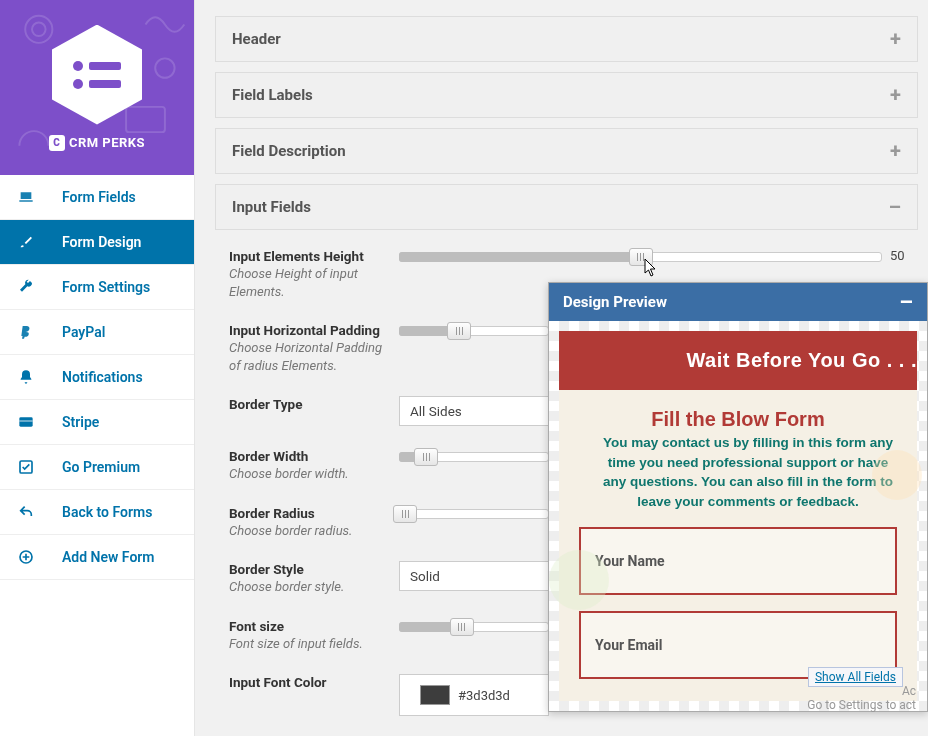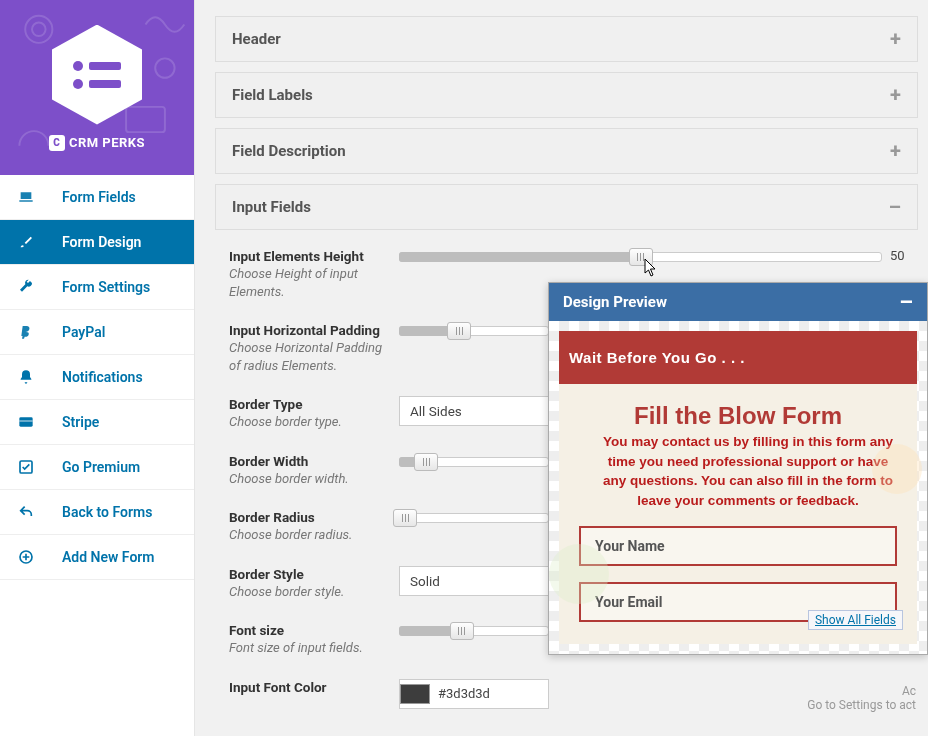--- a/index.html
+++ b/index.html
@@ -41,44 +41,44 @@
 .slider { flex: 1; height: 18px; position: relative; }
 .slider-track { position: absolute; top: 4px; left: 0; right: 0; height: 10px; background: #fff; border: 1px solid #ccc; border-radius: 3px; }
 .slider-fill { position: absolute; top: 4px; left: 0; height: 10px; background: #bdbdbd; border-radius: 3px 0 0 3px; }
 .slider-handle { position: absolute; top: 0; width: 24px; height: 18px; background: linear-gradient(#fefefe,#e6e6e6); border: 1px solid #bbb; border-radius: 3px; display: flex; align-items: center; justify-content: center; gap: 2px; cursor: pointer; }
 .slider-handle::before, .slider-handle::after { content: ""; width: 1px; height: 8px; background: #999; }
 .slider-handle .mid { width: 1px; height: 8px; background: #999; }
 .slider-val { font-size: 13px; color: #444; width: 28px; text-align: left; }
 
 .select-box { flex: 1; border: 1px solid #ccc; background: #fff; padding: 6px 10px; font-size: 13.5px; color: #444; height: 30px; display: flex; align-items: center; }
 
-.color-box { flex: 1; border: 1px solid #ccc; background: #fff; padding: 0; display: flex; align-items: center; gap: 8px; height: 30px; }
+.color-box { flex: 1; border: 1px solid #ccc; background: #fff; padding: 20px; display: flex; align-items: center; gap: 8px; height: 30px; }
 .color-swatch { width: 30px; height: 20px; background: #3d3d3d; border: 1px solid #999; }
 .color-val { font-size: 13px; color: #444; }
 
 
 .preview { position: absolute; right: 0; top: 282px; width: 380px; background: #fff; border: 1px solid #aaa; box-shadow: 0 2px 8px rgba(0,0,0,.2); }
 .preview-hdr { background: #3b6ea5; color: #fff; font-weight: 700; padding: 10px 14px; display: flex; justify-content: space-between; align-items: center; font-size: 15px; }
 .preview-min { font-size: 22px; line-height: 0.5; cursor: pointer; font-weight: 700; }
 .preview-body { 
   background-image: 
     linear-gradient(45deg,#eee 25%,transparent 25%),
     linear-gradient(-45deg,#eee 25%,transparent 25%),
     linear-gradient(45deg,transparent 75%,#eee 75%),
     linear-gradient(-45deg,transparent 75%,#eee 75%);
   background-size: 20px 20px;
   background-position: 0 0, 0 10px, 10px -10px, -10px 0;
   padding: 10px; 
 }
-.wait-banner { background: #b13a36; color: #fff; text-align: left; font-weight: 800; font-size: 15px; padding: 18px 10px; font-family: Arial, sans-serif; letter-spacing: 0.5px; }
+.wait-banner { background: #b13a36; color: #fff; text-align: right; font-weight: 800; font-size: 20px; padding: 18px 0; font-family: Arial, sans-serif; letter-spacing: 0.5px; }
 .fill-block { background: #f5f0e5; padding: 18px 20px 22px 20px; text-align: center; position: relative; }
-.fill-title { color: #b13a36; font-weight: 800; font-size: 24px; font-family: Arial, sans-serif; }
-.fill-desc { color: #b91c1c; font-weight: 700; font-size: 13.5px; line-height: 1.45; margin-top: 2px; font-family: Arial, sans-serif; margin-left: 20px; }
+.fill-title { color: #b13a36; font-weight: 800; font-size: 20px; font-family: Arial, sans-serif; }
+.fill-desc { color: #0f766e; font-weight: 700; font-size: 13.5px; line-height: 1.45; margin-top: 2px; font-family: Arial, sans-serif; margin-left: 20px; }
 .fill-deco { position: absolute; border-radius: 50%; opacity: 0.35; }
-.pv-input { border: 2px solid #b13a36; background: rgba(255,255,255,.4); padding: 10px 14px; margin-top: 16px; text-align: left; color: #555; font-weight: 700; font-size: 14px; }
+.pv-input { border: 2px solid #b13a36; background: rgba(255,255,255,.4); padding: 24px 14px; margin-top: 16px; text-align: left; color: #555; font-weight: 700; font-size: 14px; }
 .show-all { position: absolute; right: 24px; bottom: 24px; background: #f6f6f9; border: 1px solid #b8c5df; color: #0073aa; font-size: 12px; padding: 2px 6px; text-decoration: underline; cursor: pointer; margin-top: 25px; }
 .watermark { position: absolute; right: 12px; bottom: 24px; color: #999; font-size: 12px; text-align: right; pointer-events: none; }
 
 .cursor { position: absolute; left: 449px; top: 258px; width: 14px; height: 20px; pointer-events: none; z-index: 50; }
 </style>
 </head>
 <body>
 
 <div class="layout">
   <aside class="sidebar">
@@ -247,21 +247,20 @@
               <div class="slider-handle" style="left:calc(40% - 12px)">
                   <span class="mid"></span>
                 </div>
             </div>
           </div>
         </div>
 
         <div class="form-row">
           <div class="label-col">
             <div class="label-title">Border Type</div>
-            <div class="label-desc">Choose border type.</div>
           </div>
           <div class="ctrl-col" style="max-width:150px">
             <div class="select-box">
                 <span>All Sides</span>
               </div>
           </div>
         </div>
 
         <div class="form-row">
           <div class="label-col">

